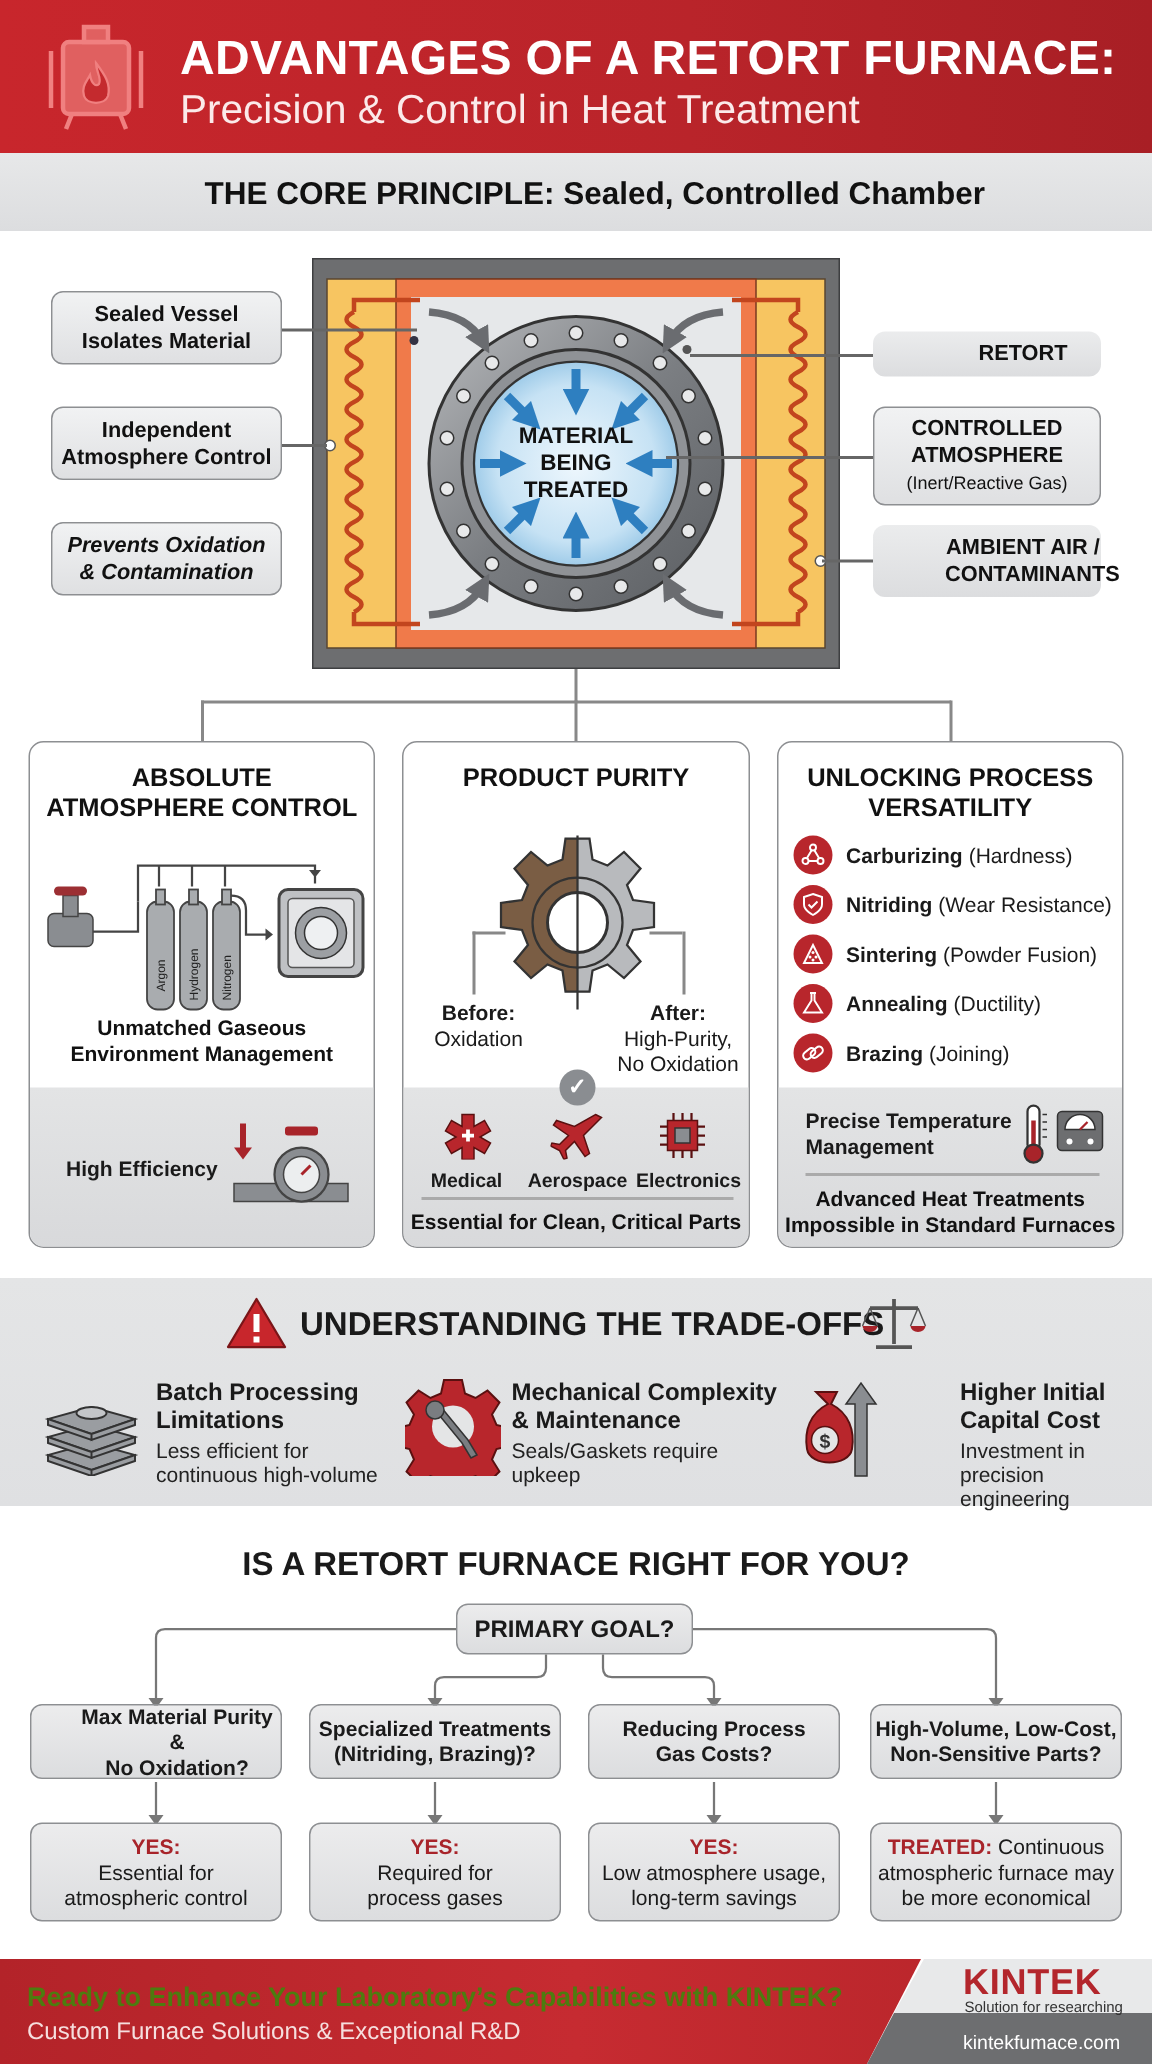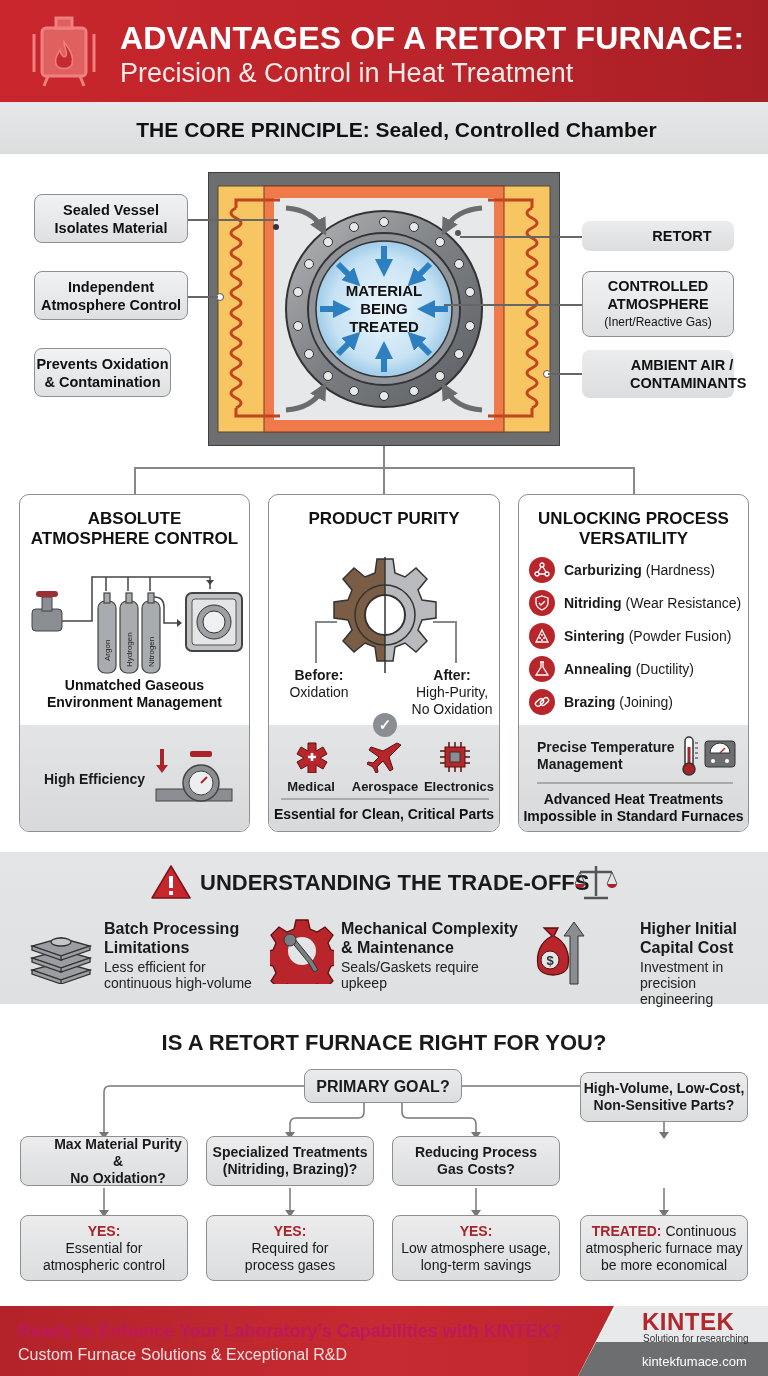--- a/index.html
+++ b/index.html
@@ -45,21 +45,21 @@
 
   
   .decision-title { top: 1030px; left: 0; width: 768px; text-align: center; font-weight: bold; font-size: 22px; }
   .dbox { background: linear-gradient(180deg,#ececed,#dcdddf); border: 1.5px solid #8d8f92; border-radius: 8px; text-align: center; font-size: 14px; line-height: 17px; display: flex; flex-direction: column; justify-content: center; }
   .dbox.q { font-weight: bold; }
   .yes { color: #a8242a; font-weight: bold; }
 
   
   .footer { left: 0; top: 1306px; width: 768px; height: 70px; background: linear-gradient(90deg,#b32329,#c62b31 50%,#b52429); }
   .footer-logo-area { left: 578px; top: 1306px; width: 190px; height: 70px; }
-  .footer-title { left: 18px; top: 1321px; font-weight: bold; font-size: 18px; color: #be185d; white-space: nowrap; }
+  .footer-title { left: 18px; top: 1321px; font-weight: bold; font-size: 18px; color: #4d7c0f; white-space: nowrap; }
   .footer-sub { left: 18px; top: 1346px; font-size: 16px; color: #f6dede; white-space: nowrap; }
 </style>
 </head>
 <body>
 
 <div class="abs header"></div>
 <svg class="abs header-icon" viewBox="0 0 76 78">
   <g fill="none" stroke="#f08080" stroke-width="3">
     <rect x="16" y="16" width="44" height="48" rx="4" fill="#e06060"></rect>
     <rect x="30" y="6" width="16" height="10" fill="#e06060"></rect>
@@ -163,21 +163,21 @@
 <div class="abs callout" style="left:34px;top:194px;width:154px;height:49px;">
   <div>Sealed Vessel</div>
   <div>Isolates Material</div>
 </div>
 <div class="abs connector" style="left:188px;top:219px;width:90px;"></div>
 <div class="abs callout" style="left:34px;top:271px;width:154px;height:49px;">
   <div>Independent</div>
   <div>Atmosphere Control</div>
 </div>
 <div class="abs connector" style="left:188px;top:296px;width:30px;"></div>
-<div class="abs callout" style="left:34px;top:348px;width:137px;height:49px;">
+<div class="abs callout" style="left:34px;top:348px;width:154px;height:49px;font-style:italic;">
   <div>Prevents Oxidation</div>
   <div>&amp; Contamination</div>
 </div>
 
 <div class="abs callout noborder" style="left:582px;top:221px;width:152px;height:30px;">
   <div>RETORT</div>
 </div>
 <div class="abs connector" style="left:460px;top:236px;width:122px;"></div>
 <div class="abs callout" style="left:582px;top:271px;width:152px;height:66px;">
   <div>CONTROLLED</div>
@@ -480,21 +480,21 @@
     <div>No Oxidation?</div>
 </div>
 <div class="abs dbox q" style="left:206px;top:1136px;width:168px;height:50px;">
   <div>Specialized Treatments</div>
     <div>(Nitriding, Brazing)?</div>
 </div>
 <div class="abs dbox q" style="left:392px;top:1136px;width:168px;height:50px;">
   <div>Reducing Process</div>
     <div>Gas Costs?</div>
 </div>
-<div class="abs dbox q" style="left:580px;top:1072px;width:168px;height:50px;">
+<div class="abs dbox q" style="left:580px;top:1136px;width:168px;height:50px;">
   <div>High-Volume, Low-Cost,</div>
     <div>Non-Sensitive Parts?</div>
 </div>
 
 <div class="abs dbox" style="left:20px;top:1215px;width:168px;height:66px;">
   <div class="yes">YES:</div>
   <div>Essential for</div>
     <div>atmospheric control</div>
 </div>
 <div class="abs dbox" style="left:206px;top:1215px;width:168px;height:66px;">

